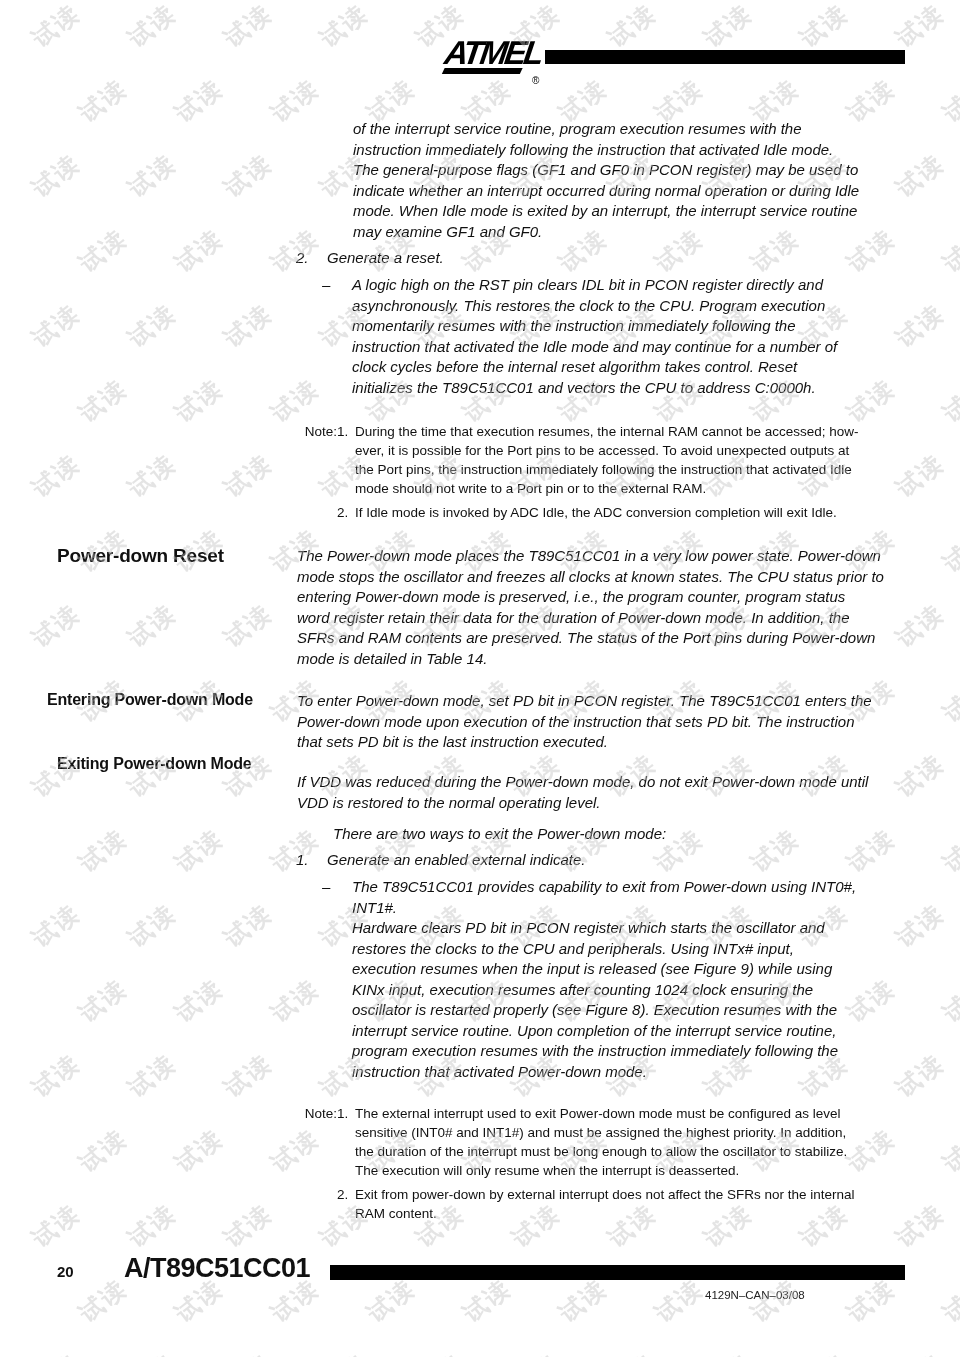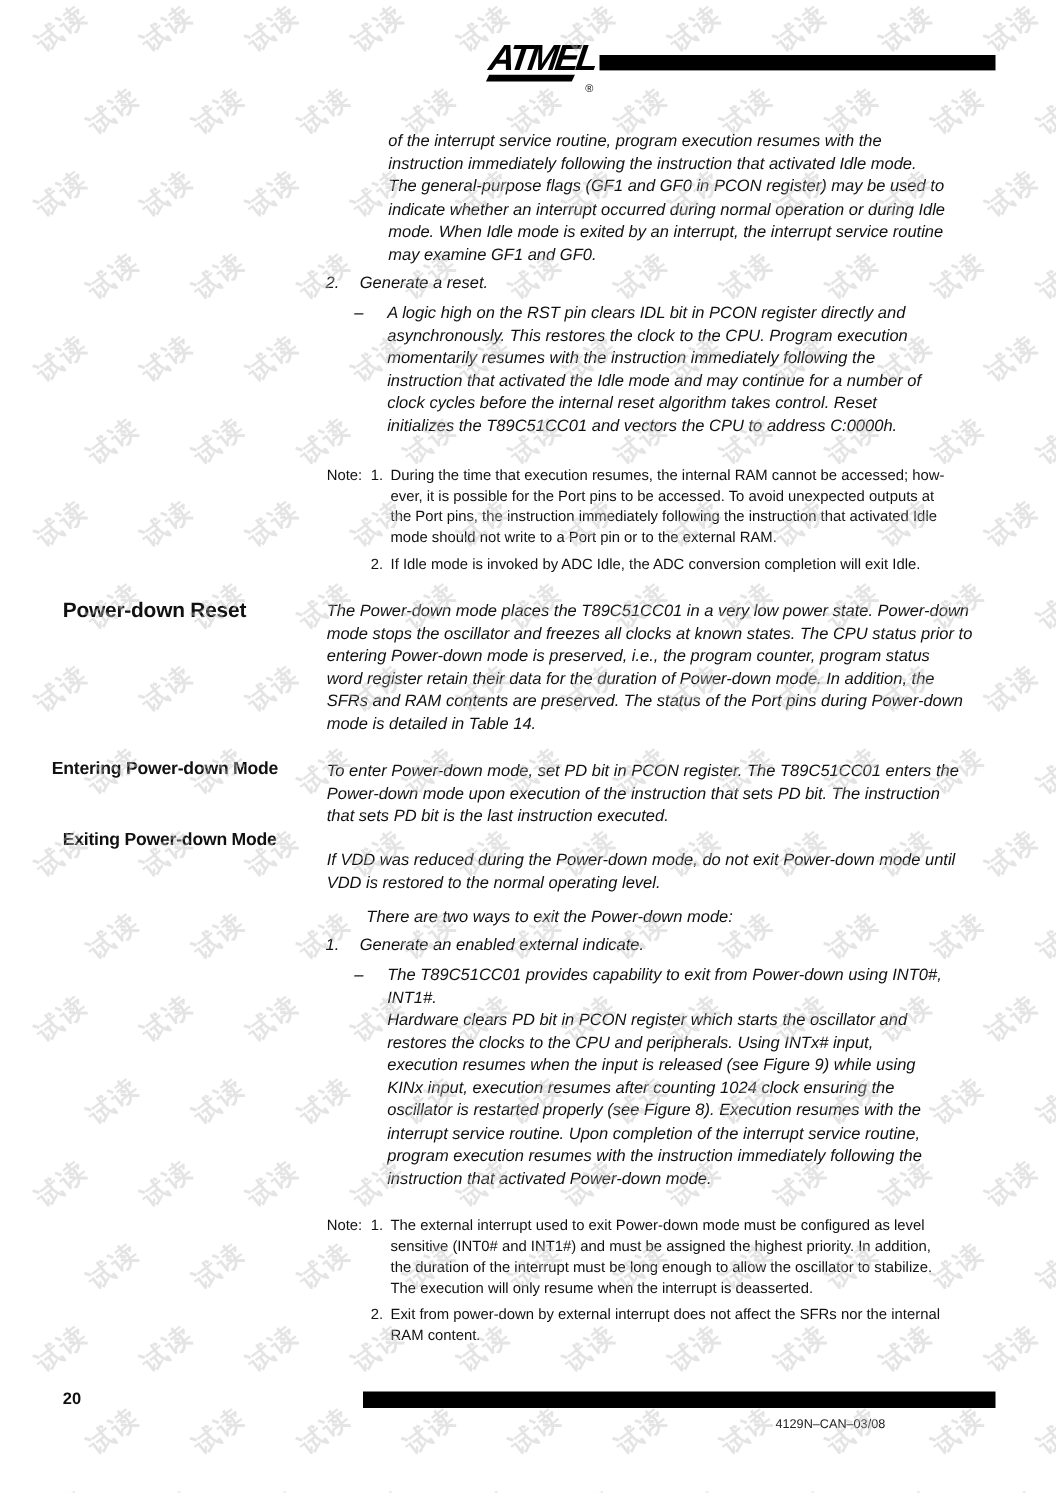--- a/index.html
+++ b/index.html
@@ -20,21 +20,21 @@
   
   .abs { position:absolute; }
   .body-text { font-size:15px; line-height:20.5px; white-space:pre-line;font-style:italic; }
   .note-text { font-size:13.5px; line-height:19px; white-space:pre-line; }
   .h1 { font-size:19px; font-weight:bold; letter-spacing:-0.2px; }
   .h2 { font-size:16px; font-weight:bold; letter-spacing:-0.2px; }
 
   .flex { display:flex; align-items:flex-start; }
   .num { flex:0 0 31px; }
   .dash { flex:0 0 30px; }
-  .note-label { flex:0 0 40px; font-size:13.5px; line-height:19px; }
+  .note-label { flex:0 0 40px; font-size:13.5px; line-height:19px;text-align:right; }
   .note-num { flex:0 0 18px; }
   .note-item + .note-item { margin-top:5px; }
 
   
   .page-num { position:absolute; left:57px; top:1263px; font-size:15px; font-weight:bold; }
   .doc-title { position:absolute; left:124px; top:1253px; font-size:27px; font-weight:bold; letter-spacing:-0.5px; }
   .footer-bar { position:absolute; left:330px; top:1265px; width:575px; height:15px; background:#000; }
   .doc-code { position:absolute; left:705px; top:1289px; width:200px; font-size:11.5px; color:#222; }
 </style>
 </head>
@@ -142,20 +142,21 @@
       </div>
       <div class="flex note-text note-item">
         <span class="note-num">2.</span>
         <span style="width:548px;">Exit from power-down by external interrupt does not affect the SFRs nor the internal
 RAM content.</span>
       </div>
     </div>
   </div>
 
   <div class="page-num">20</div>
+  <div class="doc-title">A/T89C51CC01</div>
   <div class="footer-bar"></div>
   <div class="doc-code">4129N–CAN–03/08</div>
 
   <div class="wm-layer">
       <span class="wm" style="left: 30px; top: 10px;">试读</span>
       <span class="wm" style="left: 126px; top: 10px;">试读</span>
       <span class="wm" style="left: 222px; top: 10px;">试读</span>
       <span class="wm" style="left: 318px; top: 10px;">试读</span>
       <span class="wm" style="left: 414px; top: 10px;">试读</span>
       <span class="wm" style="left: 510px; top: 10px;">试读</span>

